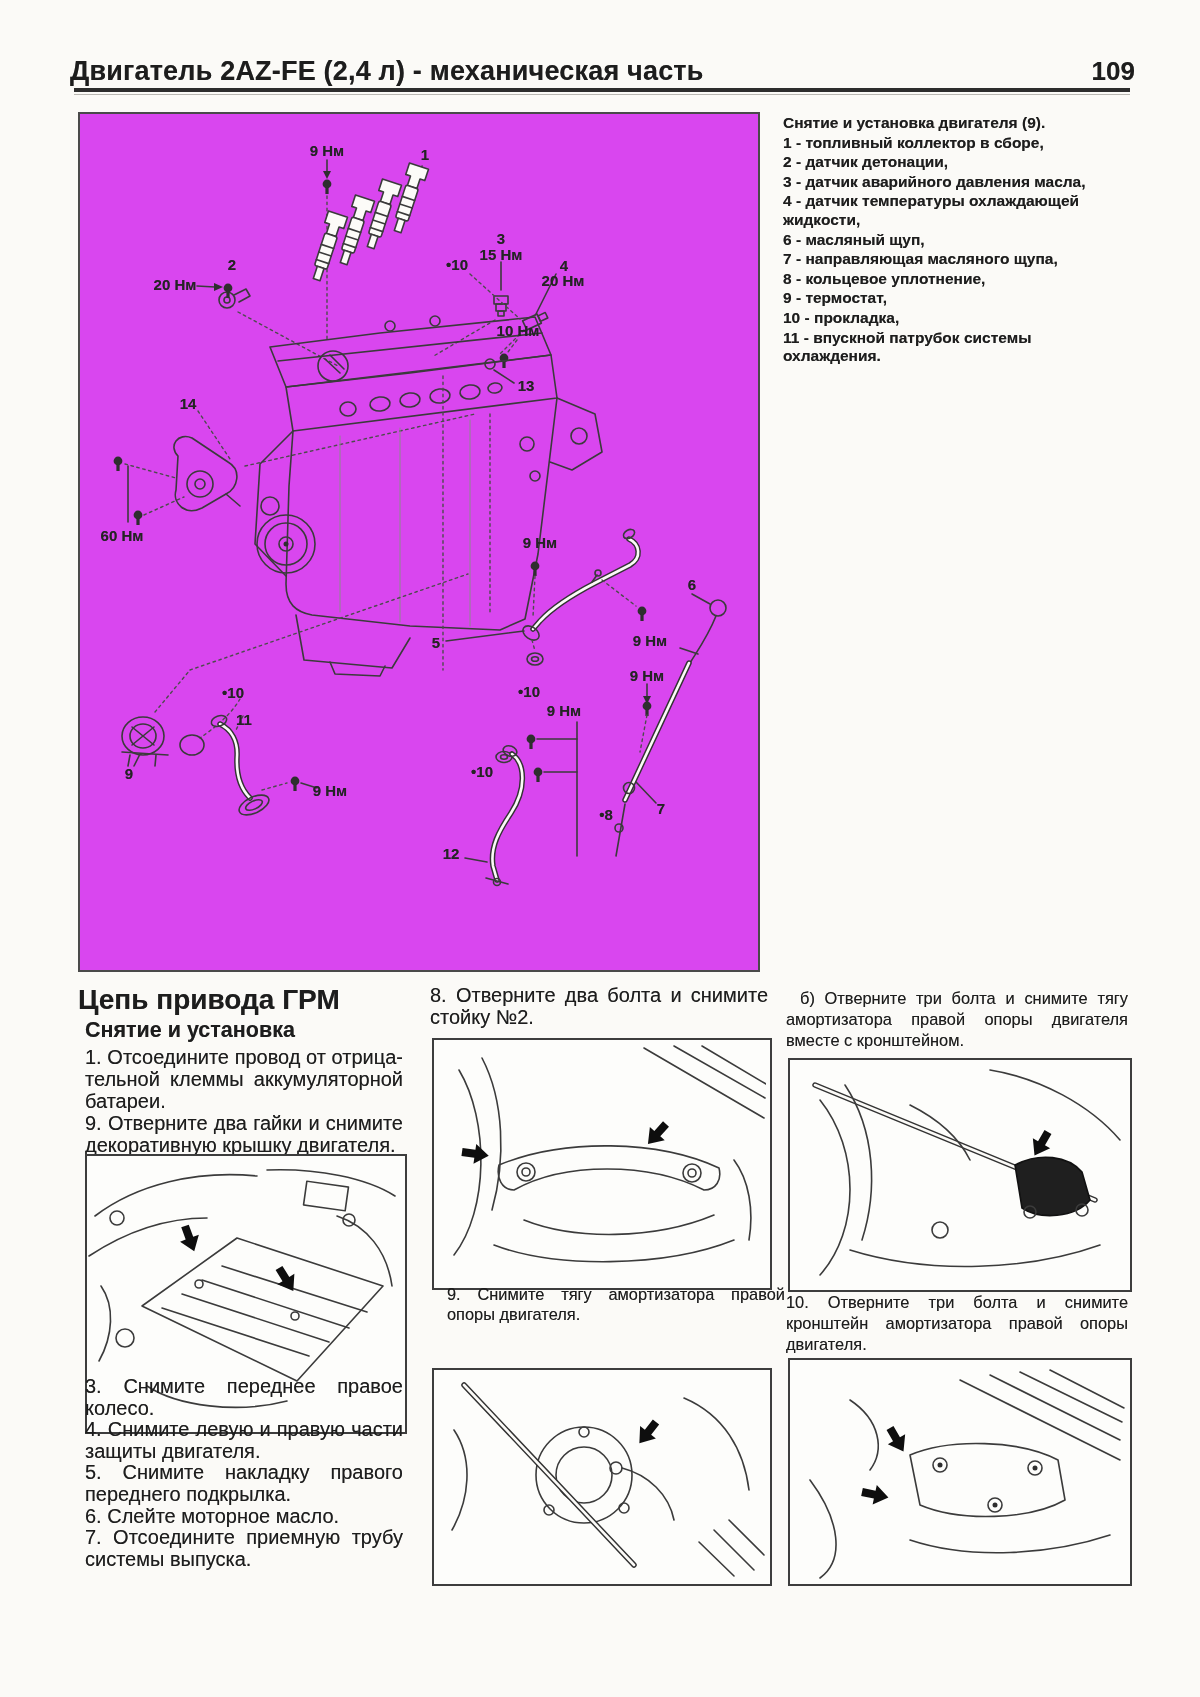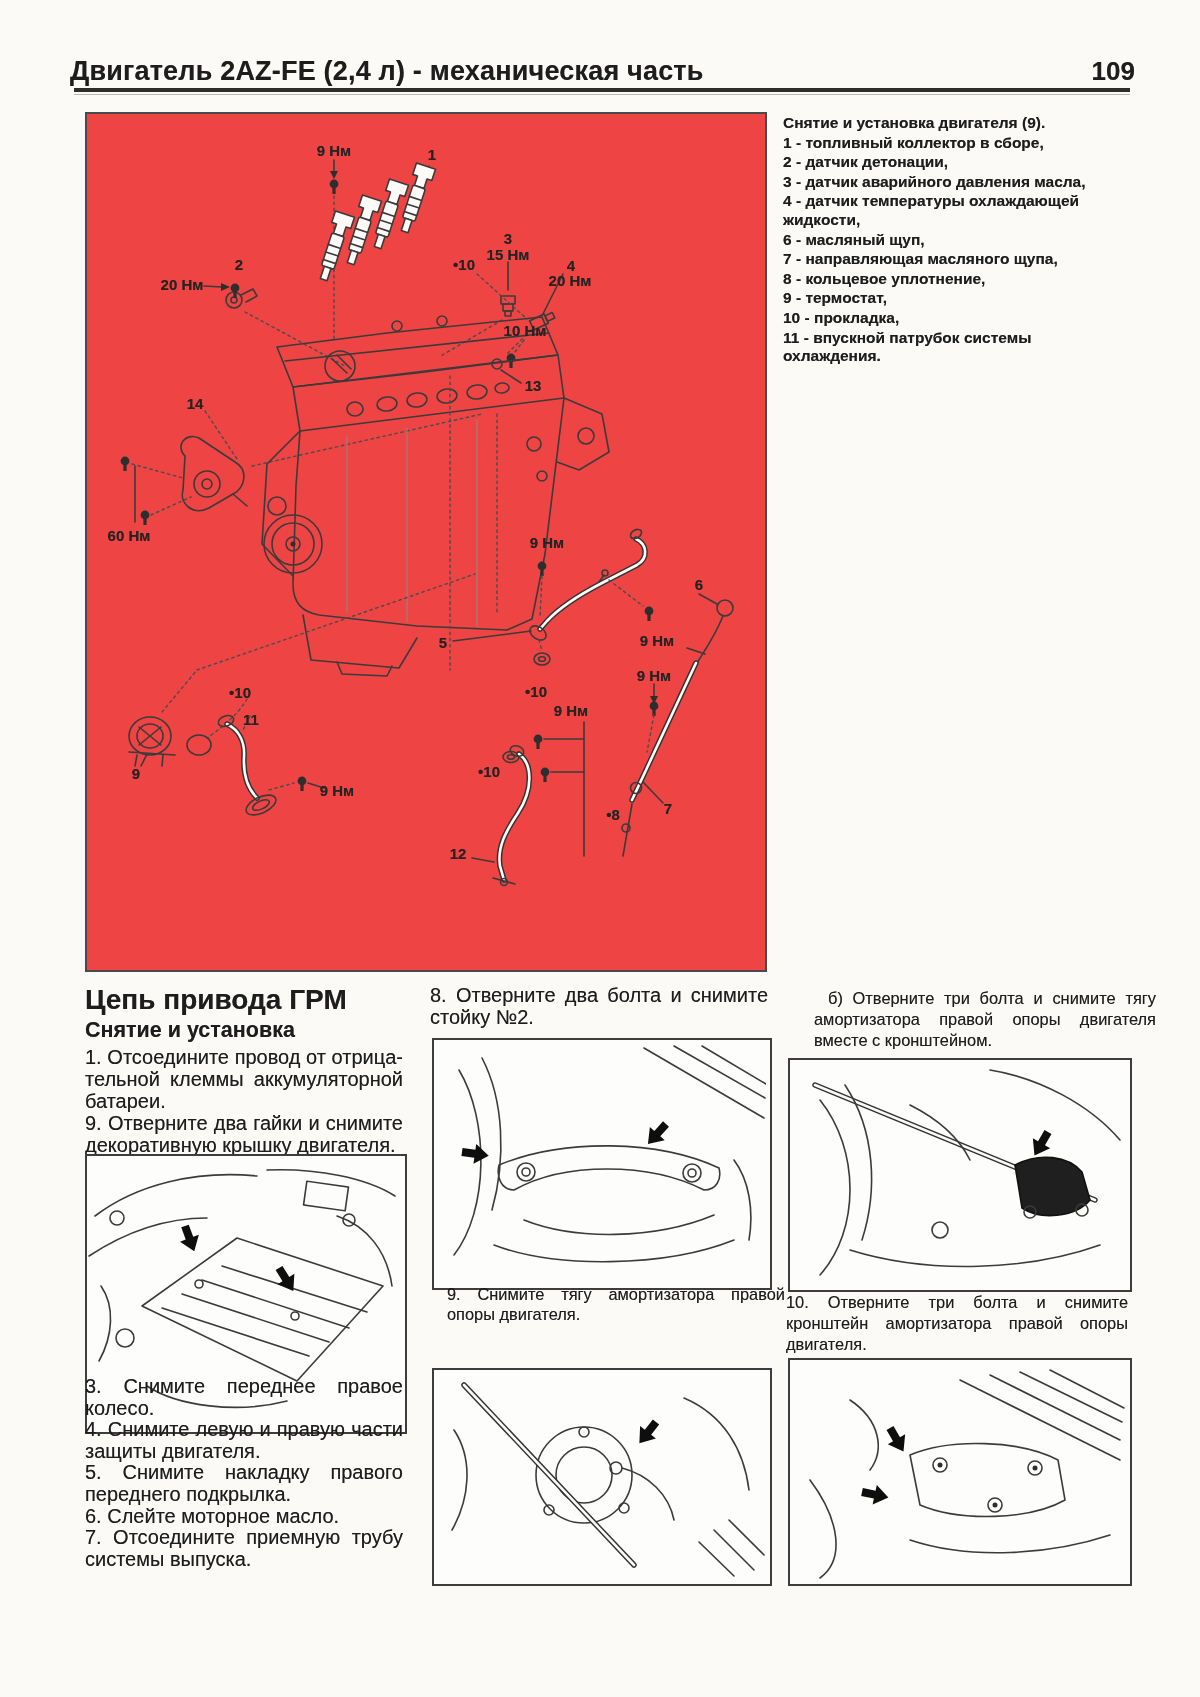--- a/index.html
+++ b/index.html
@@ -6,36 +6,36 @@
   #page{position:relative;width:1200px;height:1697px;background:#fbfaf7;margin:0 auto;
         font-family:"Liberation Sans","DejaVu Sans",sans-serif;color:#1d1d1d;overflow:hidden;}
   .abs{position:absolute;}
   .scan{text-shadow:0 0 .6px rgba(30,30,30,.55);}
   
   #hdr-title{left:70px;top:56px;width:990px;font-size:27px;font-weight:700;letter-spacing:.2px;}
   #hdr-page{left:1075px;top:56px;width:60px;text-align:right;font-size:26px;font-weight:700;}
   #hdr-rule{left:74px;top:88px;width:1056px;height:4px;background:#2d2d2d;}
   #hdr-rule2{left:74px;top:94px;width:1056px;height:1px;background:#b9b7b2;}
   
-  #diagram{left:85px;top:112px;width:678px;height:856px;border:2px solid #4a4a4a;background:#ef4444;}
+  #diagram{left:78px;top:112px;width:678px;height:856px;border:2px solid #4a4a4a;background:#d946ef;}
   .dl{position:absolute;transform:translate(-50%,-50%);font-size:15px;font-weight:700;color:#242424;white-space:nowrap;
       text-shadow:0 0 .5px rgba(30,30,30,.5);}
   
   #parts{left:783px;top:114px;width:347px;font-size:15.5px;font-weight:700;line-height:18.6px;}
   #parts .pt{margin:0 0 1px 0;}
   
   .col-txt{font-size:20px;line-height:22px;text-align:justify;}
   .col-txt p{margin:0;}
-  #tc-head{left:85px;top:984px;width:320px;font-size:28px;font-weight:700;}
+  #tc-head{left:78px;top:984px;width:320px;font-size:28px;font-weight:700;}
   #tc-sub{left:85px;top:1018px;width:320px;font-size:21.5px;font-weight:700;}
   #steps-a{left:85px;top:1046px;width:318px;}
   #steps-b{left:85px;top:1376px;width:318px;line-height:21.6px;}
   #mid8{left:430px;top:984px;width:338px;}
   #mid9{left:447px;top:1284px;width:338px;line-height:20.4px;font-size:16.4px;}
-  #r-b{left:814px;top:988px;width:342px;line-height:20.8px;font-size:16.4px;}
+  #r-b{left:786px;top:988px;width:342px;line-height:20.8px;font-size:16.4px;}
   #r-10{left:786px;top:1292px;width:342px;line-height:20.8px;font-size:16.4px;}
   .sub-ind{text-indent:14px;}
   
   .pic{border:2px solid #3d3d3d;background:#fdfdfb;}
   #pic-l{left:85px;top:1154px;width:318px;height:276px;}
   #pic-m1{left:432px;top:1038px;width:336px;height:248px;}
   #pic-m2{left:432px;top:1368px;width:336px;height:214px;}
   #pic-r1{left:788px;top:1058px;width:340px;height:230px;}
   #pic-r2{left:788px;top:1358px;width:340px;height:224px;}
   svg{display:block;}

